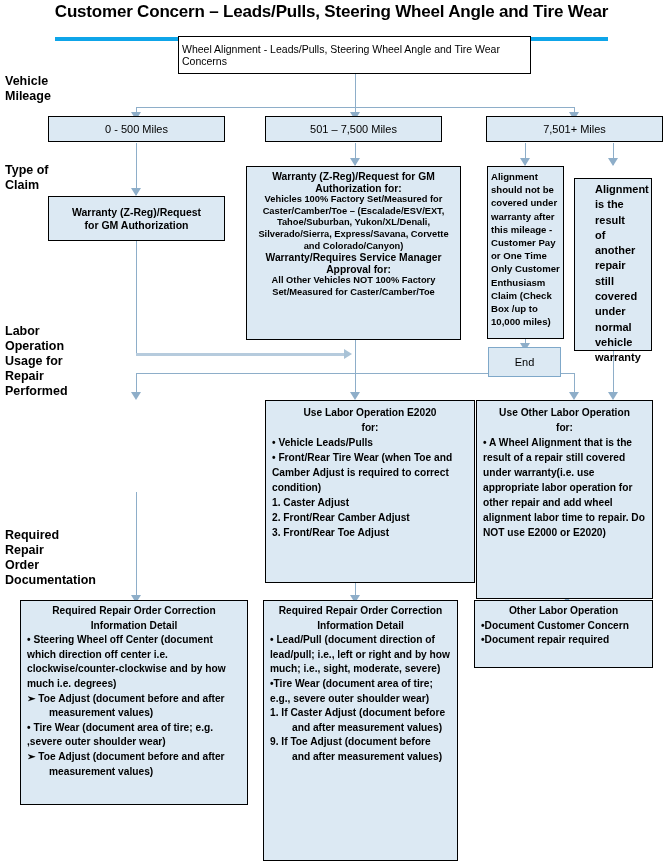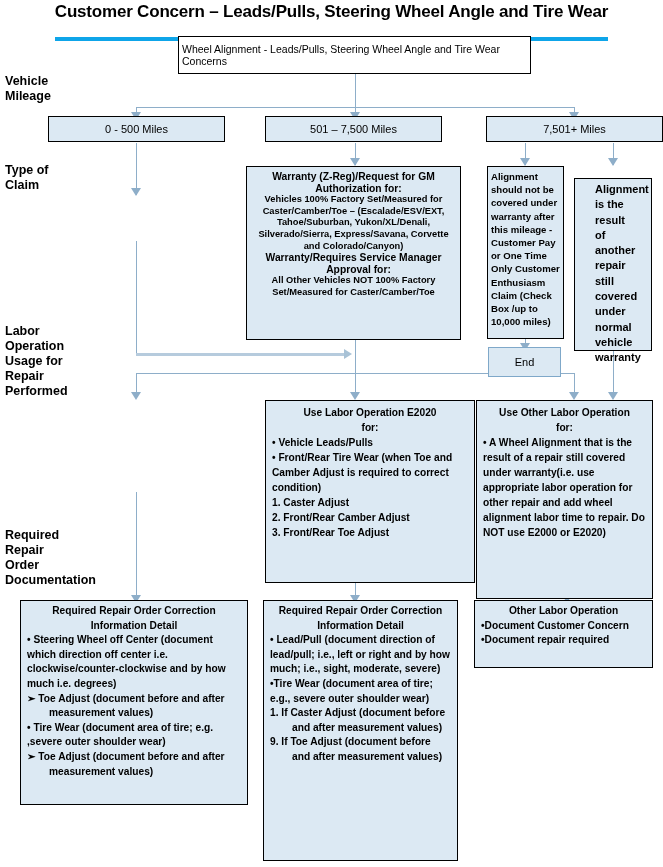--- a/index.html
+++ b/index.html
@@ -169,20 +169,24 @@
   <div class="box ctr" style="left:48px; top:116px; width:177px; height:26px; display:flex; align-items:center; justify-content:center; font-size:11px;">
     <span>0 - 500 Miles</span>
   </div>
   <div class="box ctr" style="left:265px; top:116px; width:177px; height:26px; display:flex; align-items:center; justify-content:center; font-size:11px;">
     <span>501 – 7,500 Miles</span>
   </div>
   <div class="box ctr" style="left:486px; top:116px; width:177px; height:26px; display:flex; align-items:center; justify-content:center; font-size:11px;">
     <span>7,501+ Miles</span>
   </div>
 
+  <div class="box ctr" style="left:48px; top:196px; width:177px; height:45px; display:flex; flex-direction:column; align-items:center; justify-content:center; font-size:10.5px; font-weight:bold;">
+    <div>Warranty (Z-Reg)/Request</div>
+    <div>for GM  Authorization</div>
+  </div>
 
   <div class="box" style="left:246px; top:166px; width:215px; height:174px; padding:4px 5px; font-size:9.3px; line-height:11.6px;">
     <p class="ctr b ind1" style="font-size:10.3px;">Warranty (Z-Reg)/Request for GM Authorization for:</p>
     <p class="ctr b">Vehicles 100% Factory Set/Measured for Caster/Camber/Toe – (Escalade/ESV/EXT, Tahoe/Suburban, Yukon/XL/Denali, Silverado/Sierra, Express/Savana,  Corvette and Colorado/Canyon)</p>
     <p class="ctr b ind1" style="font-size:10.3px;">Warranty/Requires Service Manager Approval for:</p>
     <p class="ctr b">All Other Vehicles NOT 100% Factory Set/Measured for Caster/Camber/Toe</p>
   </div>
 
   <div class="box ctr" style="left:487px; top:166px; width:77px; height:173px; padding:3px 3px; font-size:9.6px; line-height:13.2px; font-weight:bold;">
     <span>Alignment should not be covered under warranty after this mileage - Customer Pay or  One Time Only Customer Enthusiasm Claim (Check Box /up to 10,000 miles)</span>

